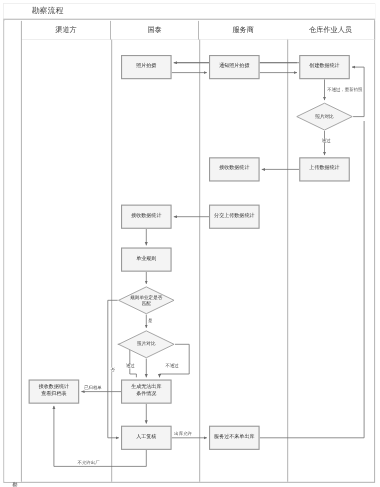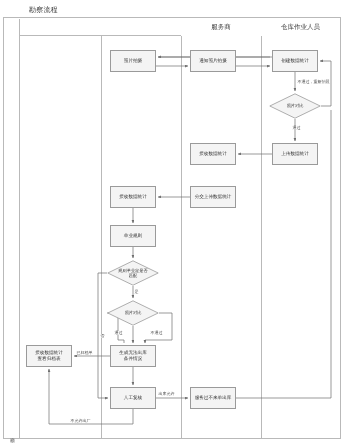--- a/index.html
+++ b/index.html
@@ -177,20 +177,22 @@
 
   <div class="title-bar">
     <div class="title-text">勘察流程</div>
   </div>
 
   <div class="lane-spine">
     <div class="lane-spine-text">勘察</div>
   </div>
 
   <div class="lane-header-row">
+    <div class="lane-header" style="left:0px;width:81px;">渠道方</div>
+    <div class="lane-header" style="left:81px;width:80px;">国泰</div>
     <div class="lane-header" style="left:241px;width:80px;">仓库作业人员</div>
     <div class="lane-header" style="left:161px;width:80px;">服务商</div>
   </div>
 
   <div class="lane-sep" style="left:101px;"></div>
   <div class="lane-sep" style="left:181px;"></div>
   <div class="lane-sep" style="left:261px;"></div>
 
   <svg class="connectors" viewBox="0 0 345 443" xmlns="http://www.w3.org/2000/svg">
     <defs>

